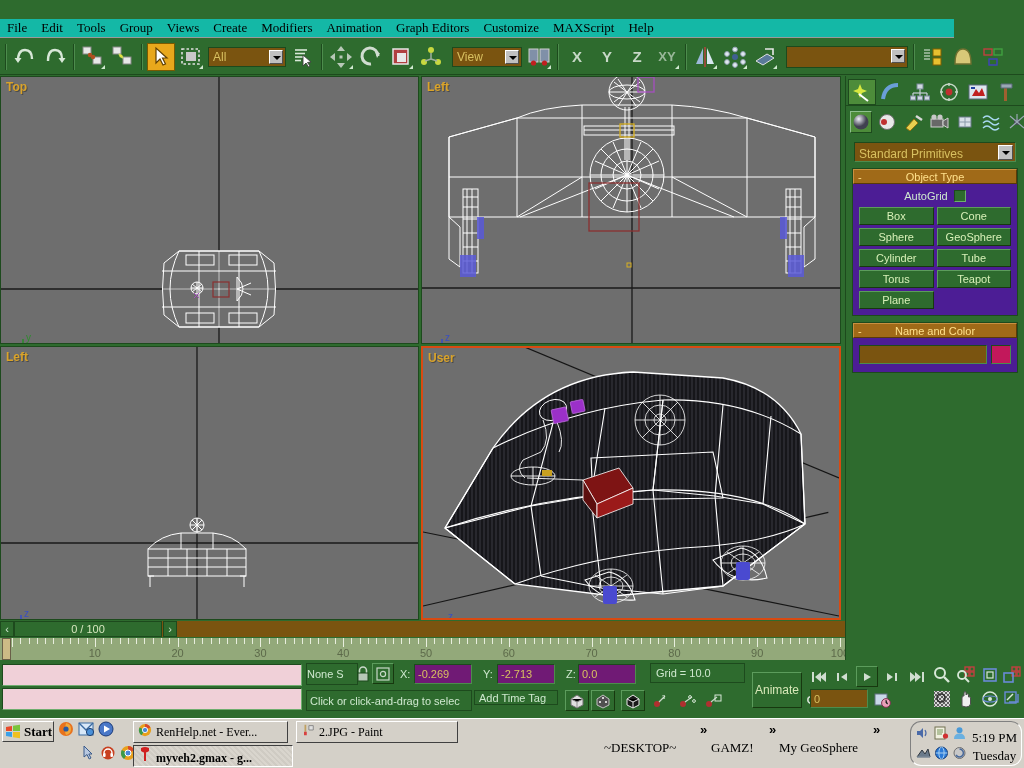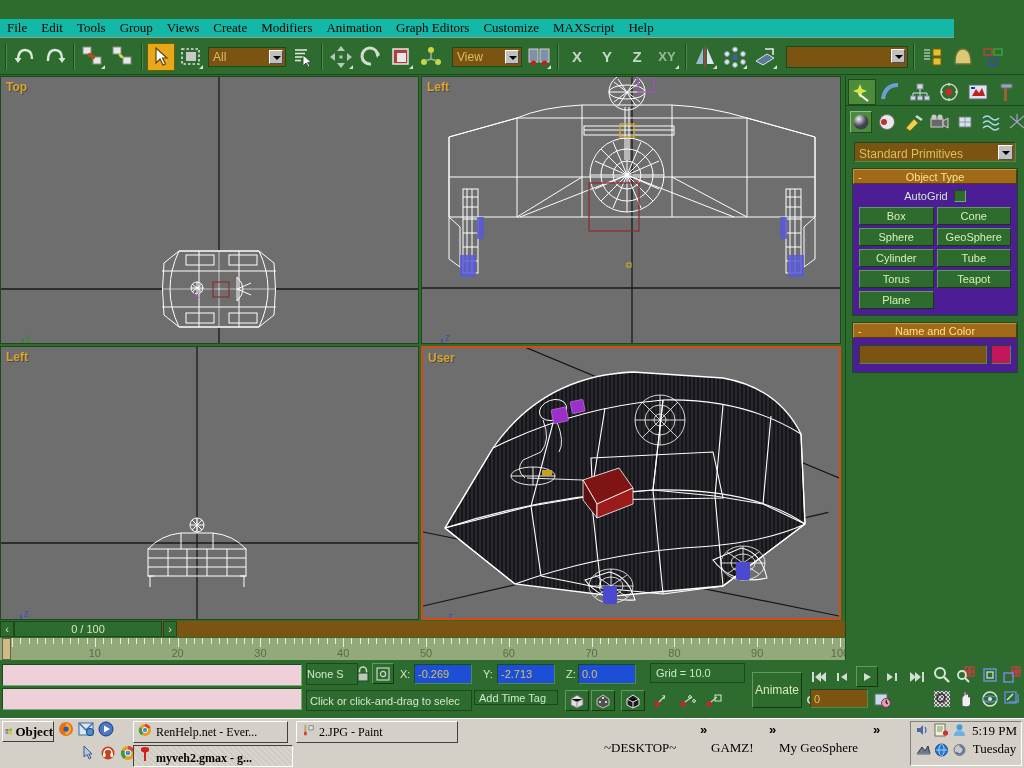--- a/index.html
+++ b/index.html
@@ -225,21 +225,21 @@
     background:#f0d0d8; border-top:1px solid #1d4a1d; border-left:1px solid #1d4a1d;
     border-right:1px solid #6fae6f; border-bottom:1px solid #6fae6f;
   }
   .selinfo {
     position:absolute; left:306px; top:663px; height:22px; width:52px;
     display:flex; align-items:center; overflow:hidden;
     color:#cfe8cf; font-family:"Liberation Sans",sans-serif; font-size:11px;
     border:1px solid #1d4a1d;
   }
   .coord-box {
-    position:absolute; height:20px; background:#1d4ed8;
+    position:absolute; height:20px; background:#701a75;
     border-top:1px solid #1d4a1d; border-left:1px solid #1d4a1d;
     border-right:1px solid #4d8c4d; border-bottom:1px solid #4d8c4d;
     color:#d8c060; font-family:"Liberation Sans",sans-serif; font-size:11px;
     display:flex; align-items:center; padding-left:3px;
   }
   .coord-lbl {
     position:absolute; color:#cfe8cf; font-family:"Liberation Sans",sans-serif;
     font-size:11px; top:668px;
   }
   .gridlbl {
@@ -312,23 +312,23 @@
     background:repeating-linear-gradient(45deg,#cfcbc3 0 2px,#d9d5cd 2px 4px);
     font-weight:bold;
   }
   .tb-band {
     position:absolute; font-family:"Liberation Serif",serif; font-size:13px; color:#000;
   }
   .tb-chev { position:absolute; font-family:"Liberation Sans",sans-serif;
     font-size:13px; font-weight:bold; color:#000; cursor:pointer; }
   .tray {
     position:absolute; right:2px; top:2px; width:112px; height:45px;
-    background:#d4d0c8; display:flex; align-items:flex-start;
+    background:#d4d0c8; display:flex; align-items:flex-end;
     border-top:1px solid #808080; border-left:1px solid #808080;
-    border-right:1px solid #fff; border-bottom:1px solid #fff;
+    border-right:1px solid #fff; border-bottom:1px solid #fff;border-radius:11px;
   }
   .tray-icons { display:grid; grid-template-columns:repeat(3,18px); grid-template-rows:20px 20px;
     padding-left:3px; align-items:center; justify-items:center; }
   .clock { margin-left:4px; font-family:"Liberation Serif",serif; font-size:13px;
     color:#000; text-align:center; line-height:18px; }
 </style>
 </head>
 <body>
 
 <div id="app">
@@ -1244,21 +1244,21 @@
   <div class="taskbar">
     <div class="start-btn">
       <svg width="16" height="15" viewBox="0 0 16 15">
           <g>
             <path d="M1 3 L7 2 L7 7 L1 7 Z" fill="#e84a2a"></path>
             <path d="M8 1.8 L15 0.8 L15 7 L8 7 Z" fill="#7ac43a"></path>
             <path d="M1 8 L7 8 L7 13 L1 12 Z" fill="#3aa0e8"></path>
             <path d="M8 8 L15 8 L15 14.2 L8 13.2 Z" fill="#f0c020"></path>
           </g>
         </svg>
-      <span class="lbl">Object</span>
+      <span class="lbl">Start</span>
     </div>
 
     <div class="qlaunch">
       <span><svg width="16" height="16" viewBox="0 0 16 16">
             <circle cx="8" cy="8" r="7" fill="#e8721c"></circle>
             <path d="M8 2 Q13 3 13 8 Q13 13 8 14 Q6 10 8 2" fill="#f0a83c"></path>
             <circle cx="8" cy="8" r="2.6" fill="#2a5aa0"></circle>
           </svg></span>
       <span><svg width="16" height="16" viewBox="0 0 16 16">
             <rect x="1" y="2" width="14" height="12" fill="#d8e8f8" stroke="#3a6aa0"></rect>

